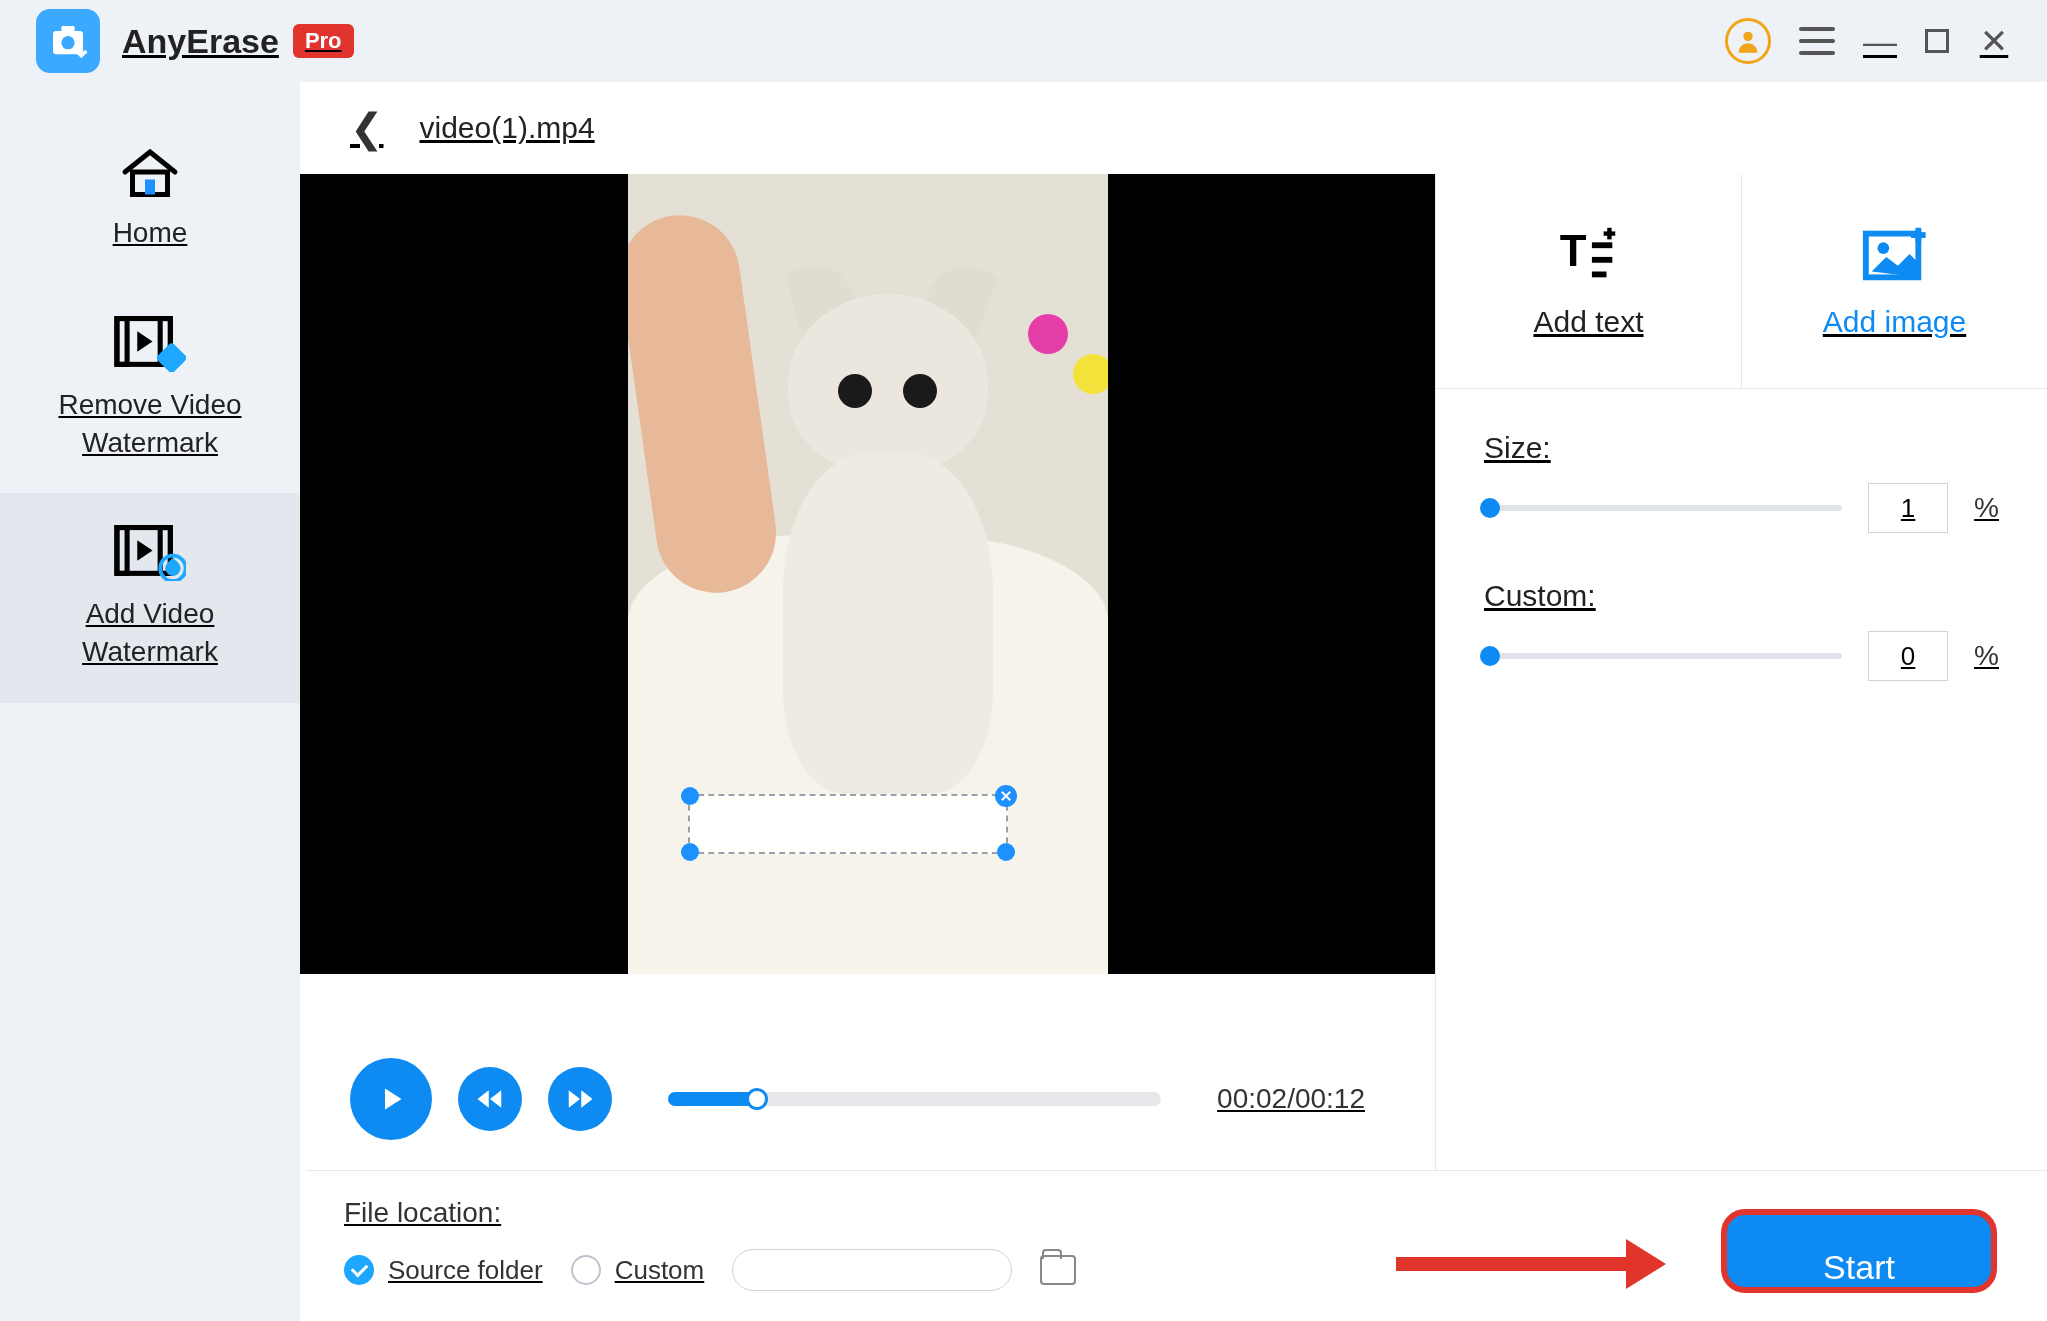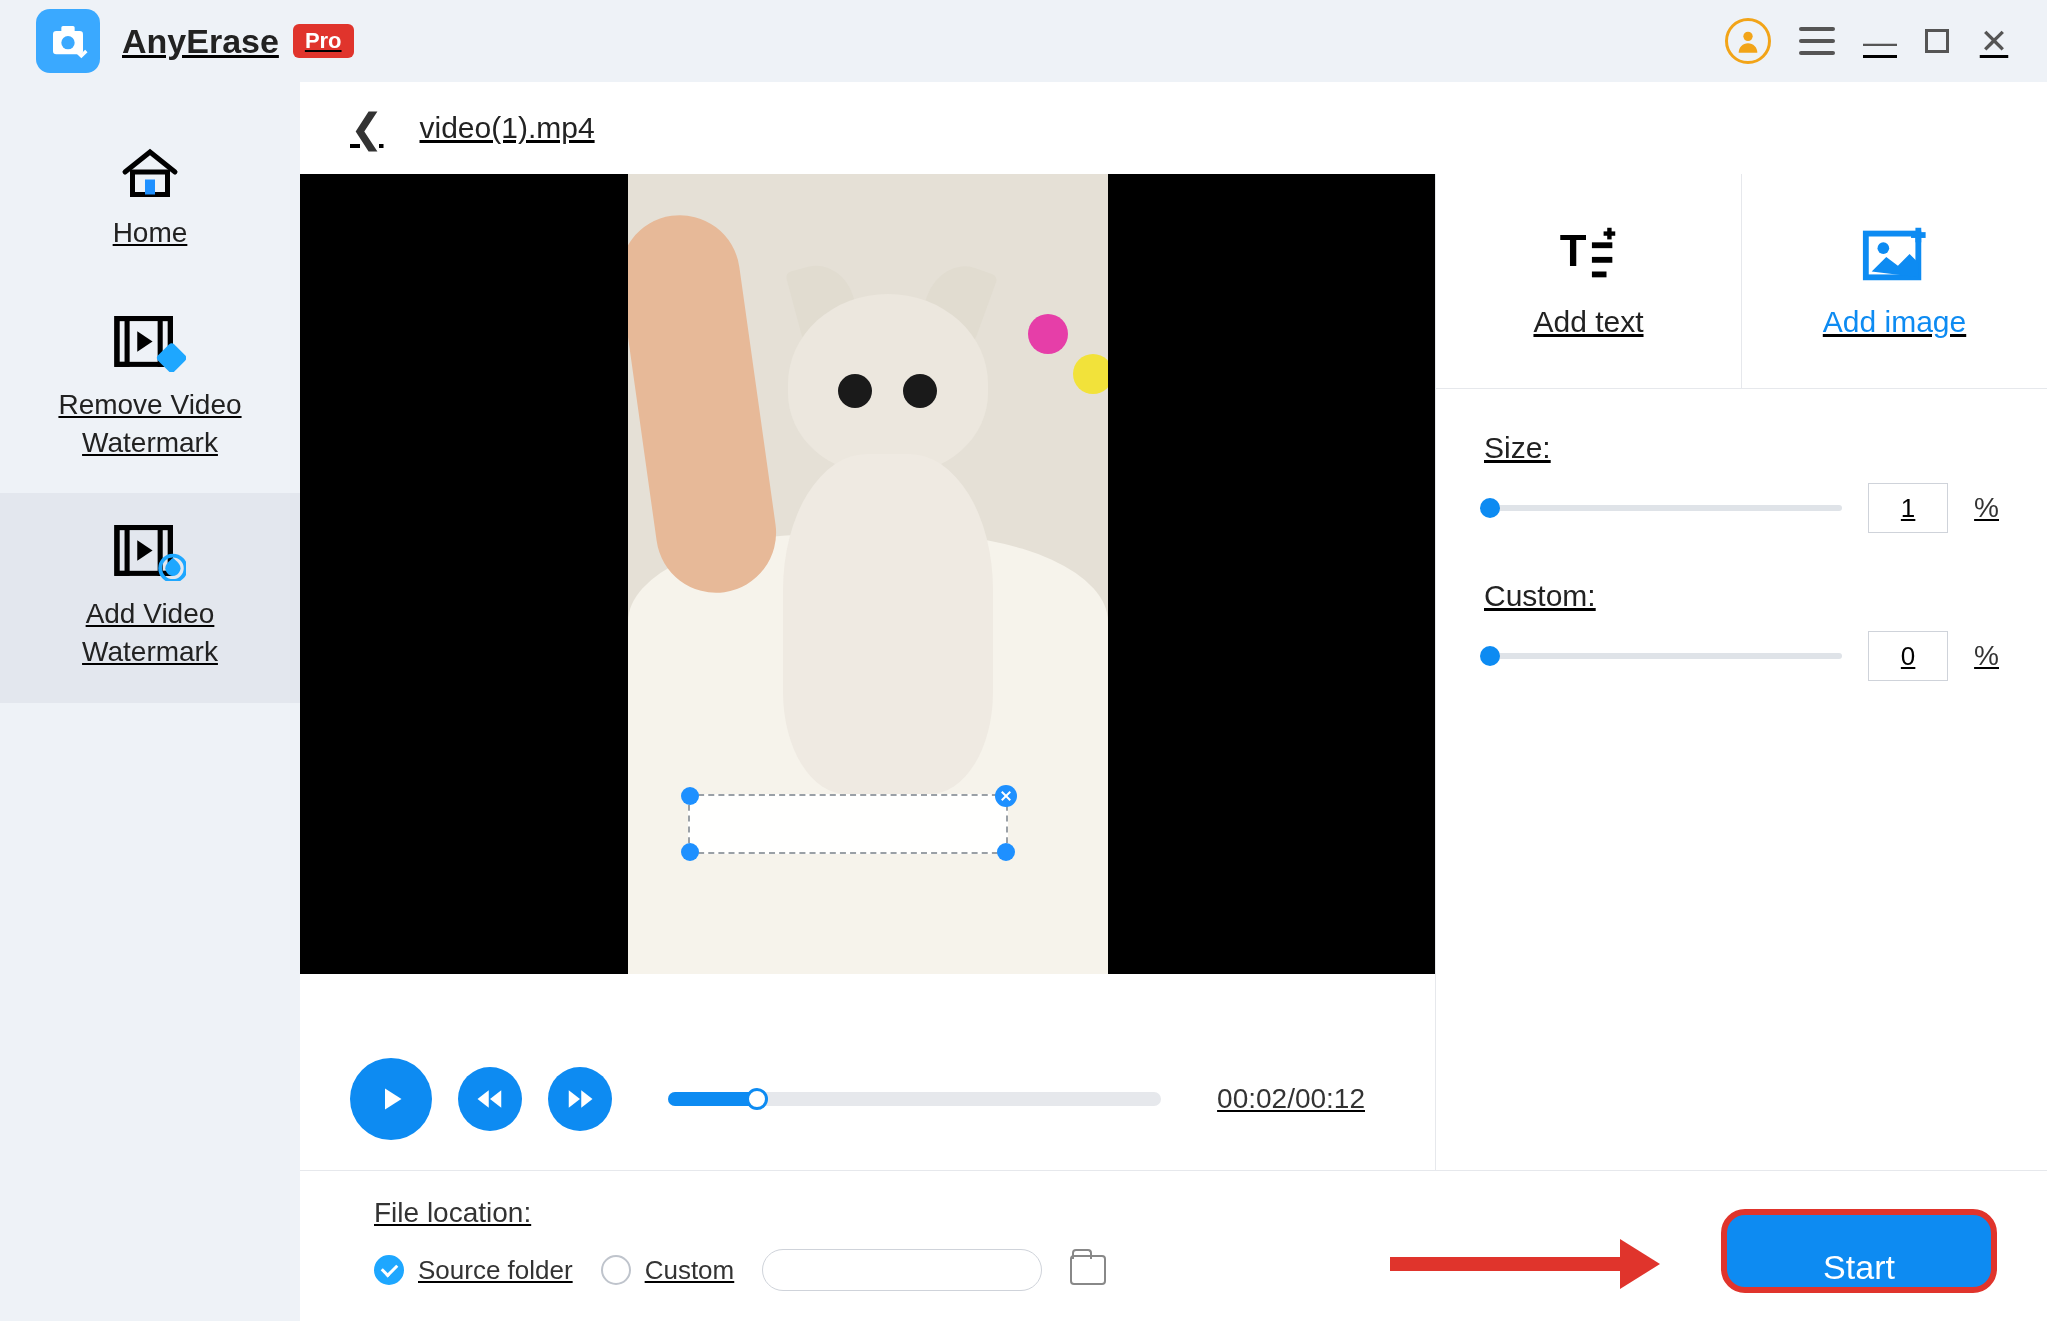--- a/index.html
+++ b/index.html
@@ -176,25 +176,26 @@
   background:#0d8bf2;border-radius:8px;
 }
 .progress-thumb{
   position:absolute;left:18%;top:50%;transform:translate(-50%,-50%);
   width:22px;height:22px;border-radius:50%;background:#fff;border:3px solid #0d8bf2;
 }
 .time-label{font-size:28px;color:#333;margin-right:20px;}
 
 .file-row{
   border-top:1px solid #e6e8ec;
-  padding:26px 50px 30px 74px;
+  padding:26px 50px 30px 38px;
   display:flex;
   align-items:flex-end;
   gap:40px;
   position:relative;
+  margin-left:6px;
 }
 .file-col{display:flex;flex-direction:column;gap:20px;}
 .file-title{font-size:28px;color:#333;}
 .radio-row{display:flex;align-items:center;gap:28px;}
 .radio{display:flex;align-items:center;gap:14px;font-size:26px;color:#333;}
 .radio-dot{width:30px;height:30px;border-radius:50%;border:2px solid #bfc4cc;display:flex;align-items:center;justify-content:center;}
 .radio-dot.checked{background:#1ea7ff;border-color:#1ea7ff;}
 .radio-dot.checked::after{content:"";width:12px;height:7px;border-left:3px solid #fff;border-bottom:3px solid #fff;transform:rotate(-45deg) translate(1px,-1px);}
 .custom-path{width:280px;height:42px;border:1px solid #cfd3da;border-radius:22px;}
 .folder-btn{width:36px;height:30px;border:2px solid #888;border-radius:4px;position:relative;}

